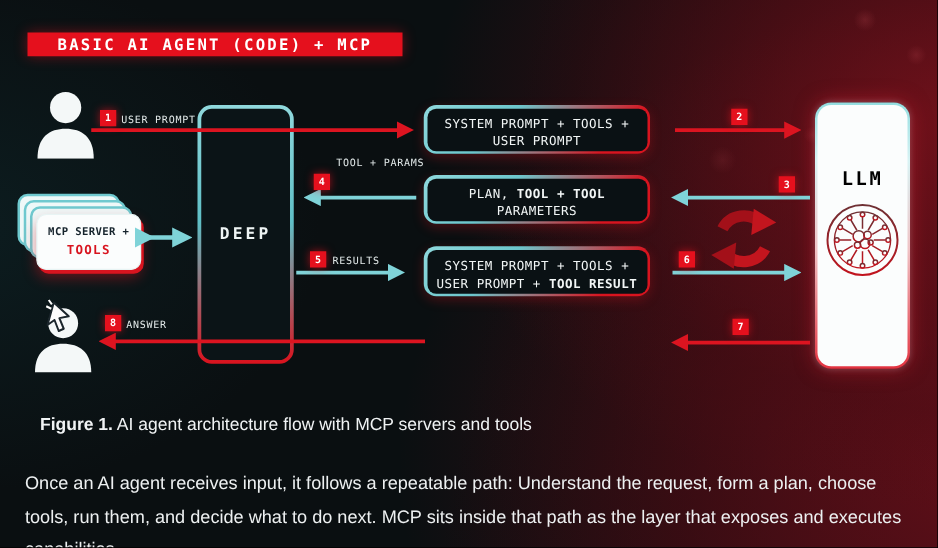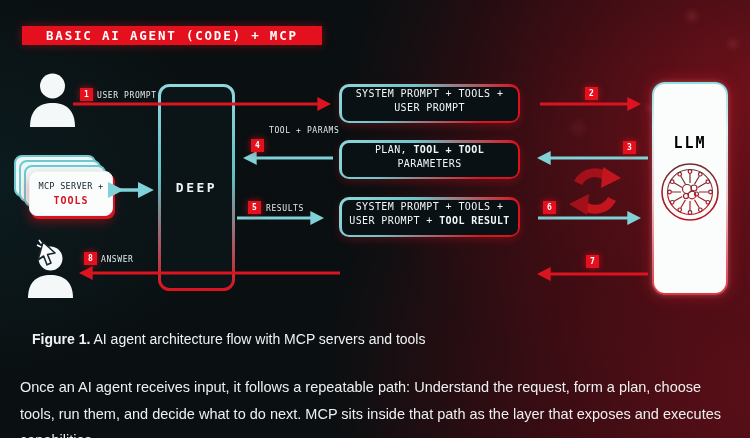--- a/index.html
+++ b/index.html
@@ -18,21 +18,21 @@
   }
   .abs{position:absolute;}
   
   .title{left:22px;top:7px;font-weight:700;font-size:12.5px;letter-spacing:1.2px;color:#f4f7f7;white-space:nowrap;}
   .hbadge{left:22px;top:26px;background:#e5101d;color:#fff;font-weight:700;font-size:12.5px;line-height:19px;letter-spacing:1.8px;padding:0 24px;white-space:nowrap;box-shadow:0 0 10px rgba(229,16,29,.45);}
   
   .fbox{width:181px;border-radius:10px;padding:2.5px;box-sizing:border-box;
         background:linear-gradient(135deg,#8fd8dc 0%,#6cc6cc 35%,#d8141f 82%);
         box-shadow:0 3px 9px rgba(216,20,31,.3);}
   .fbox-inner{width:100%;height:100%;border-radius:7px;background:#0a1114;
-        display:flex;flex-direction:column;align-items:center;justify-content:flex-start;}
+        display:flex;flex-direction:column;align-items:center;justify-content:flex-end;}
   .fline{font-size:10px;line-height:14px;letter-spacing:.4px;color:#f2f6f6;white-space:nowrap;font-weight:400;}
   .fline .bb{font-weight:700;}
   
   .snum{width:13px;height:13px;background:#e5101d;color:#fff;text-align:center;
         font-size:8px;line-height:13px;font-weight:700;box-shadow:0 0 7px rgba(229,16,29,.65);}
   .slabel{font-size:8px;letter-spacing:.6px;color:#e3eaea;white-space:nowrap;}
   
   .agent-label{left:159px;top:85px;width:75px;height:205px;display:flex;align-items:center;justify-content:center;
         font-weight:700;font-size:13px;letter-spacing:2.5px;color:#eef4f4;}
   .llm{left:652px;top:82px;width:76px;height:213px;border-radius:13px;padding:2px;box-sizing:border-box;
@@ -40,21 +40,21 @@
         box-shadow:0 0 16px rgba(222,30,48,.5),0 0 5px rgba(140,220,225,.35);}
   .llm-inner{width:100%;height:100%;border-radius:11px;background:#fbfdfd;display:flex;flex-direction:column;align-items:center;}
   .llm-label{margin-top:50px;font-weight:700;font-size:15px;letter-spacing:2px;color:#000000;}
   
   .mcp{left:14px;top:155px;width:104px;height:66px;}
   .mcp-back{position:absolute;width:82px;height:42px;border-radius:8px;background:#eef8f8;border:2px solid #6fc9cf;box-sizing:border-box;}
   .mcp-front{position:absolute;left:15px;top:16px;width:84px;height:45px;border-radius:8px;background:#fbfdfd;
         border:1px solid #e8f4f4;box-sizing:border-box;
         box-shadow:2px 3px 0 #d8141f,0 6px 11px rgba(216,20,31,.45);
         display:flex;flex-direction:column;align-items:center;justify-content:center;}
-  .mcp-l1{font-weight:400;font-size:8.5px;letter-spacing:.3px;color:#15232c;white-space:nowrap;text-align:center;}
+  .mcp-l1{font-weight:700;font-size:8.5px;letter-spacing:.3px;color:#15232c;white-space:nowrap;text-align:center;}
   .mcp-l2{font-weight:700;font-size:10px;letter-spacing:1px;color:#d8141f;margin-top:4px;}
   
   .caption{left:20px;top:331px;font-family:"Liberation Sans",sans-serif;font-size:14px;color:#f0f3f4;margin-left:12px;}
   .caption b{font-weight:700;}
   .para{left:20px;top:374px;width:716px;font-family:"Liberation Sans",sans-serif;font-size:14.5px;line-height:26.5px;color:#edf0f1;}
   .layer{left:0;top:0;}
 </style>
 </head>
 <body>
 

